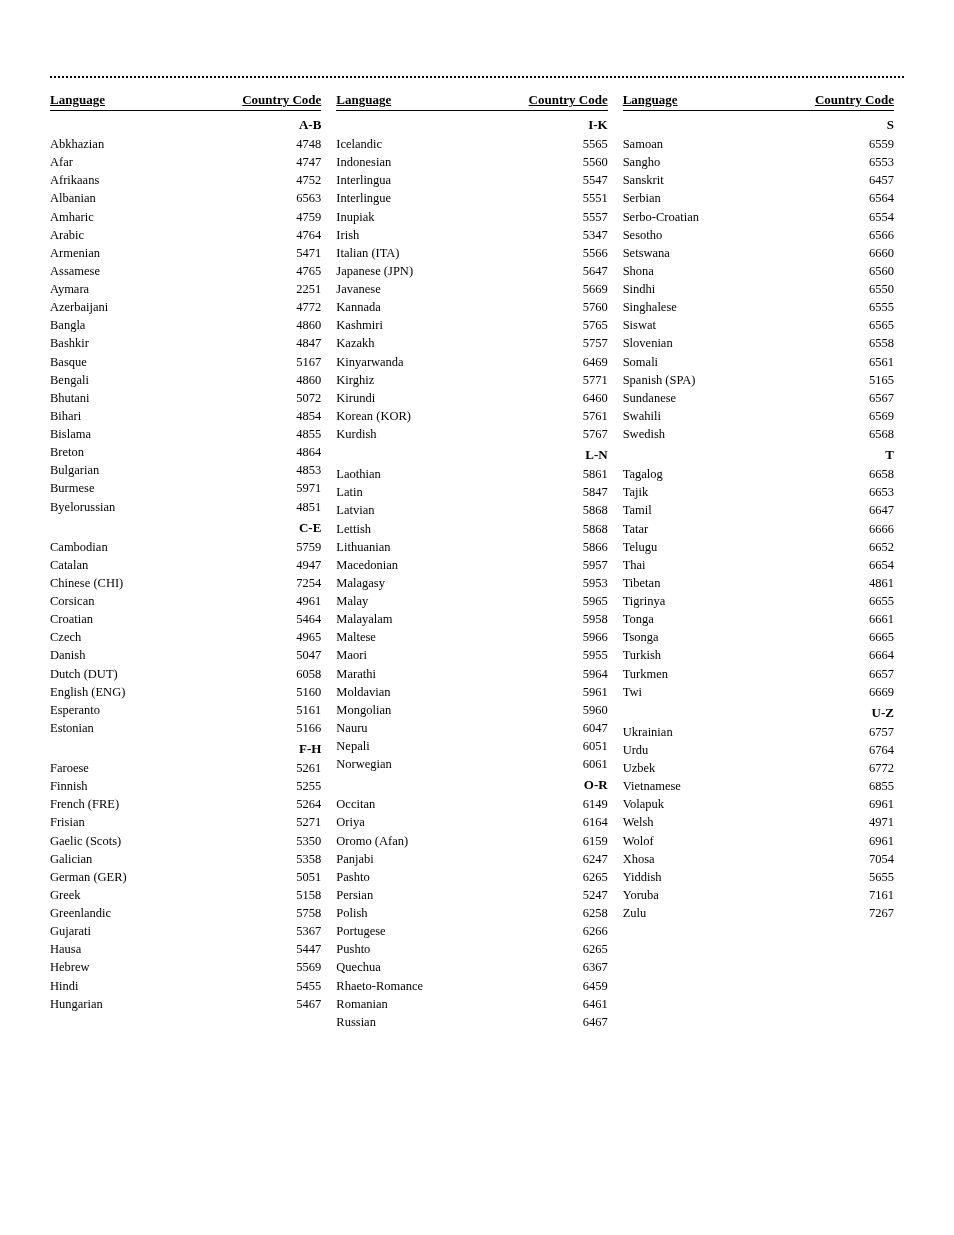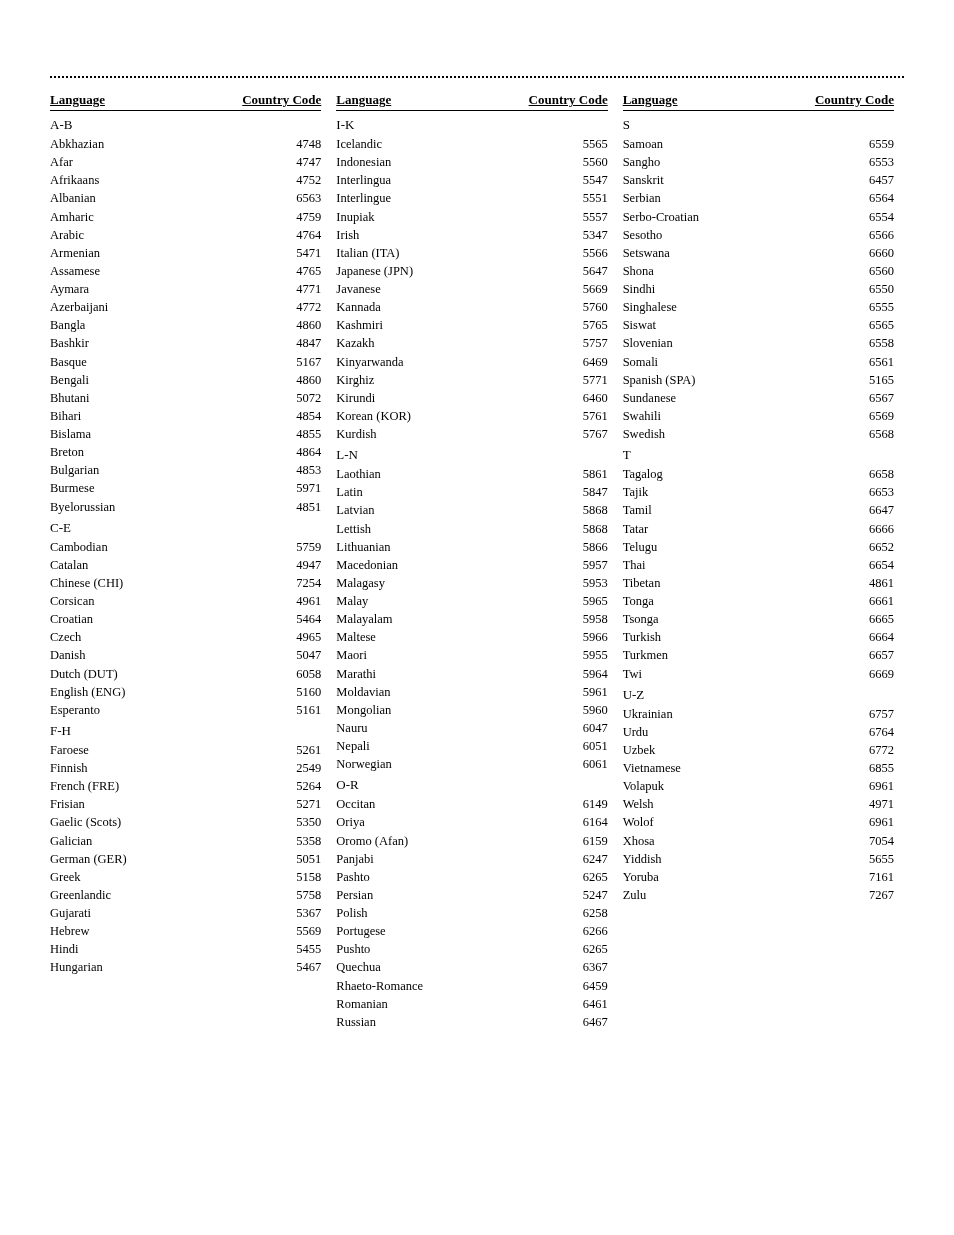--- a/index.html
+++ b/index.html
@@ -40,22 +40,22 @@
       border-bottom: 1px solid #000;
       margin-bottom: 6px;
       padding-bottom: 2px;
     }
     .col-header span {
       font-weight: bold;
       text-decoration: underline;
       font-size: 13px;
     }
     .section-header {
-      text-align: left;
-      font-weight: normal;
+      text-align: right;
+      font-weight: bold;
       margin: 4px 0 2px 0;
       font-size: 13px;
     }
     .lang-row {
       display: flex;
       justify-content: space-between;
       line-height: 1.45;
       font-size: 12.5px;
     }
     .lang-name { flex: 1; }
@@ -104,21 +104,21 @@
       <div class="lang-row">
         <span class="lang-name">Armenian</span>
         <span class="lang-code">5471</span>
       </div>
       <div class="lang-row">
         <span class="lang-name">Assamese</span>
         <span class="lang-code">4765</span>
       </div>
       <div class="lang-row">
         <span class="lang-name">Aymara</span>
-        <span class="lang-code">4771</span>
+        <span class="lang-code">2251</span>
       </div>
       <div class="lang-row">
         <span class="lang-name">Azerbaijani</span>
         <span class="lang-code">4772</span>
       </div>
       <div class="lang-row">
         <span class="lang-name">Bangla</span>
         <span class="lang-code">4860</span>
       </div>
       <div class="lang-row">
@@ -195,28 +195,32 @@
         <span class="lang-code">6058</span>
       </div>
       <div class="lang-row">
         <span class="lang-name">English (ENG)</span>
         <span class="lang-code">5160</span>
       </div>
       <div class="lang-row">
         <span class="lang-name">Esperanto</span>
         <span class="lang-code">5161</span>
       </div>
+      <div class="lang-row">
+        <span class="lang-name">Estonian</span>
+        <span class="lang-code">5166</span>
+      </div>
       <div class="section-header">F-H</div>
       <div class="lang-row">
         <span class="lang-name">Faroese</span>
         <span class="lang-code">5261</span>
       </div>
       <div class="lang-row">
         <span class="lang-name">Finnish</span>
-        <span class="lang-code">2549</span>
+        <span class="lang-code">5255</span>
       </div>
       <div class="lang-row">
         <span class="lang-name">French (FRE)</span>
         <span class="lang-code">5264</span>
       </div>
       <div class="lang-row">
         <span class="lang-name">Frisian</span>
         <span class="lang-code">5271</span>
       </div>
       <div class="lang-row">
@@ -235,20 +239,24 @@
         <span class="lang-name">Greek</span>
         <span class="lang-code">5158</span>
       </div>
       <div class="lang-row">
         <span class="lang-name">Greenlandic</span>
         <span class="lang-code">5758</span>
       </div>
       <div class="lang-row">
         <span class="lang-name">Gujarati</span>
         <span class="lang-code">5367</span>
+      </div>
+      <div class="lang-row">
+        <span class="lang-name">Hausa</span>
+        <span class="lang-code">5447</span>
       </div>
       <div class="lang-row">
         <span class="lang-name">Hebrew</span>
         <span class="lang-code">5569</span>
       </div>
       <div class="lang-row">
         <span class="lang-name">Hindi</span>
         <span class="lang-code">5455</span>
       </div>
       <div class="lang-row">
@@ -550,20 +558,24 @@
       </div>
       <div class="lang-row">
         <span class="lang-name">Thai</span>
         <span class="lang-code">6654</span>
       </div>
       <div class="lang-row">
         <span class="lang-name">Tibetan</span>
         <span class="lang-code">4861</span>
       </div>
       <div class="lang-row">
+        <span class="lang-name">Tigrinya</span>
+        <span class="lang-code">6655</span>
+      </div>
+      <div class="lang-row">
         <span class="lang-name">Tonga</span>
         <span class="lang-code">6661</span>
       </div>
       <div class="lang-row">
         <span class="lang-name">Tsonga</span>
         <span class="lang-code">6665</span>
       </div>
       <div class="lang-row">
         <span class="lang-name">Turkish</span>
         <span class="lang-code">6664</span>

